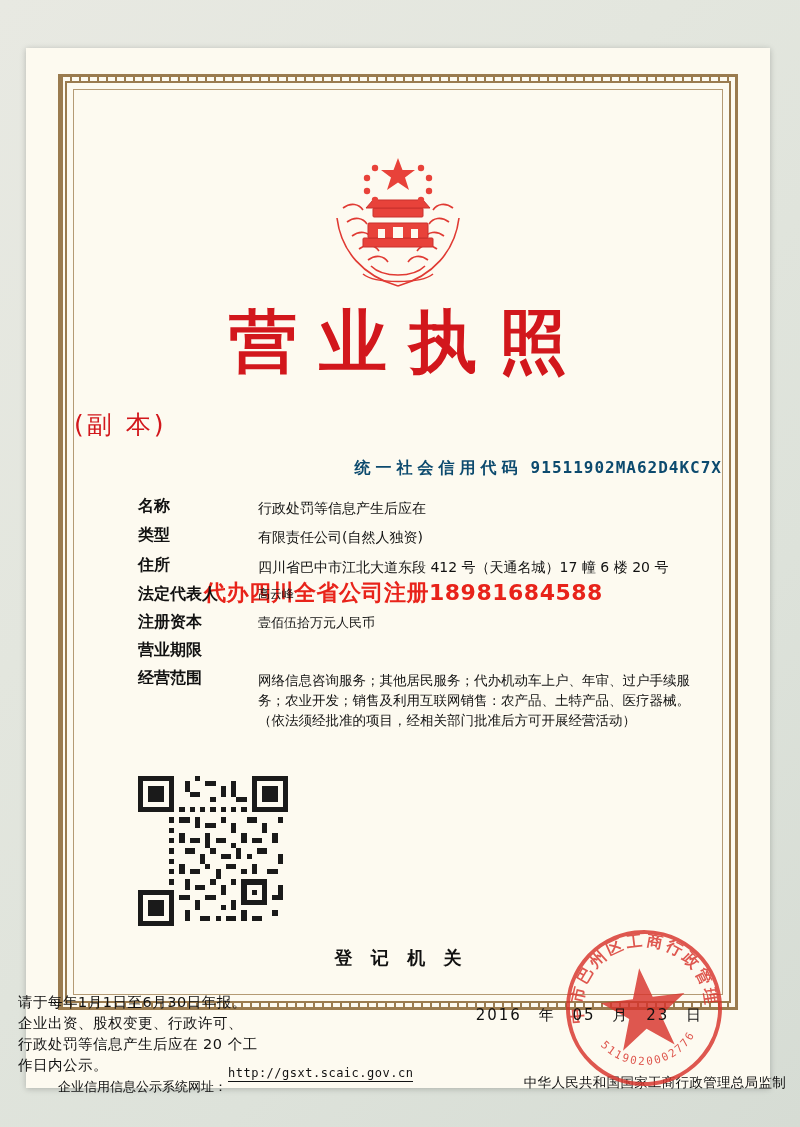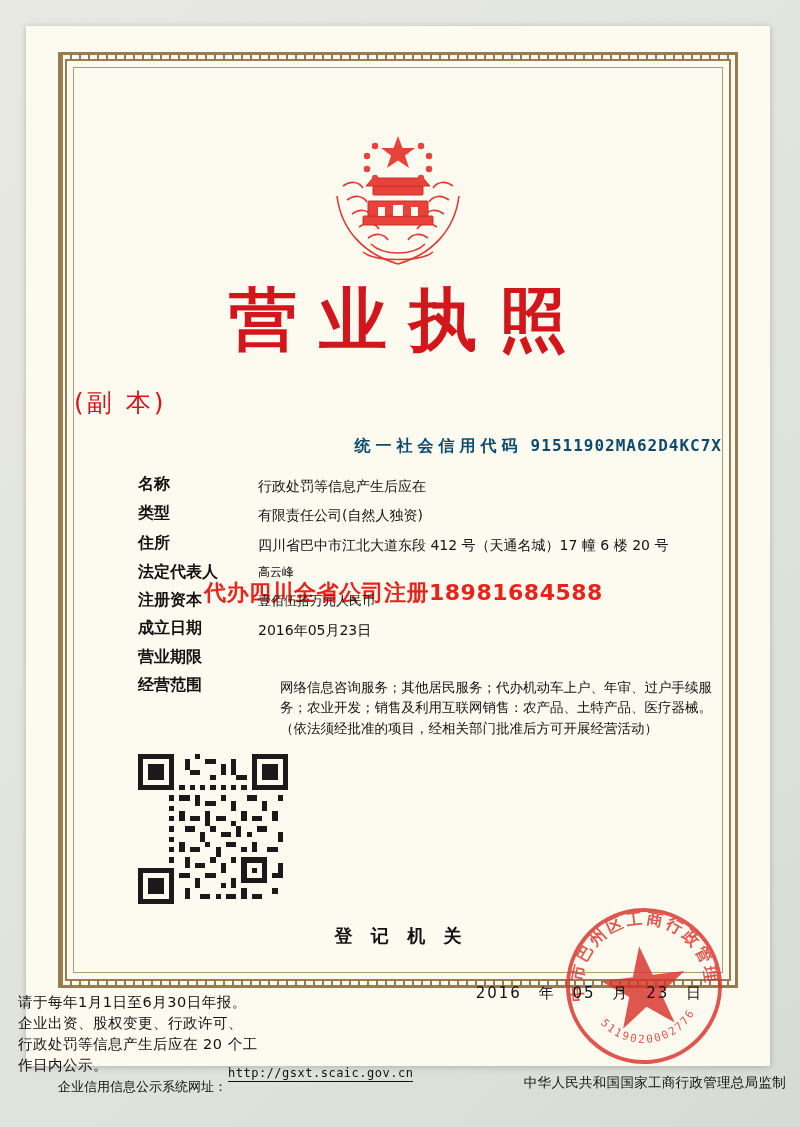--- a/index.html
+++ b/index.html
@@ -18,21 +18,21 @@
     position: relative;
     width: 800px;
     height: 1127px;
     background: linear-gradient(135deg, #e8e9e2 0%, #e3e6de 35%, #dde2da 70%, #d6dcd4 100%);
   }
 
   
   .sheet {
     position: absolute;
     left: 26px;
-    top: 26px;
+    top: 48px;
     width: 744px;
     height: 1040px;
     background: #fdfaf0;
     box-shadow: 0 1px 6px rgba(0,0,0,0.22);
   }
 
   
   .border-outer {
     position: absolute;
     left: 32px;
@@ -151,21 +151,21 @@
   }
   .field-value {
     flex: 1;
     font-family: "DejaVu Sans", sans-serif;
     font-size: 14px;
     color: #111;
     line-height: 1.45;
     padding-top: 2px;
   }
   .field-value.small { font-size: 13px; }
-  .field-value.scope { font-size: 13.5px; line-height: 1.5; margin-left: 22px; }
+  .field-value.scope { font-size: 13.5px; line-height: 1.5; }
   .field-value.rep { font-size: 12px; }
 
   
   .qr {
     position: absolute;
     left: 64px;
     top: 690px;
     width: 150px;
     height: 150px;
   }
@@ -352,26 +352,20 @@
           <div class="field-label">
               <span>法定代表人</span>
             </div>
           <div class="field-value rep">高云峰</div>
         </div>
         <div class="field">
           <div class="field-label">
               <span>注册资本</span>
             </div>
           <div class="field-value small">壹佰伍拾万元人民币</div>
-        </div>
-        <div class="field">
-          <div class="field-label">
-              <span>成立日期</span>
-            </div>
-          <div class="field-value">2016年05月23日</div>
         </div>
         <div class="field">
           <div class="field-label">
               <span>营业期限</span>
             </div>
         </div>
         <div class="field">
           <div class="field-label">
               <span>经营范围</span>
             </div>

